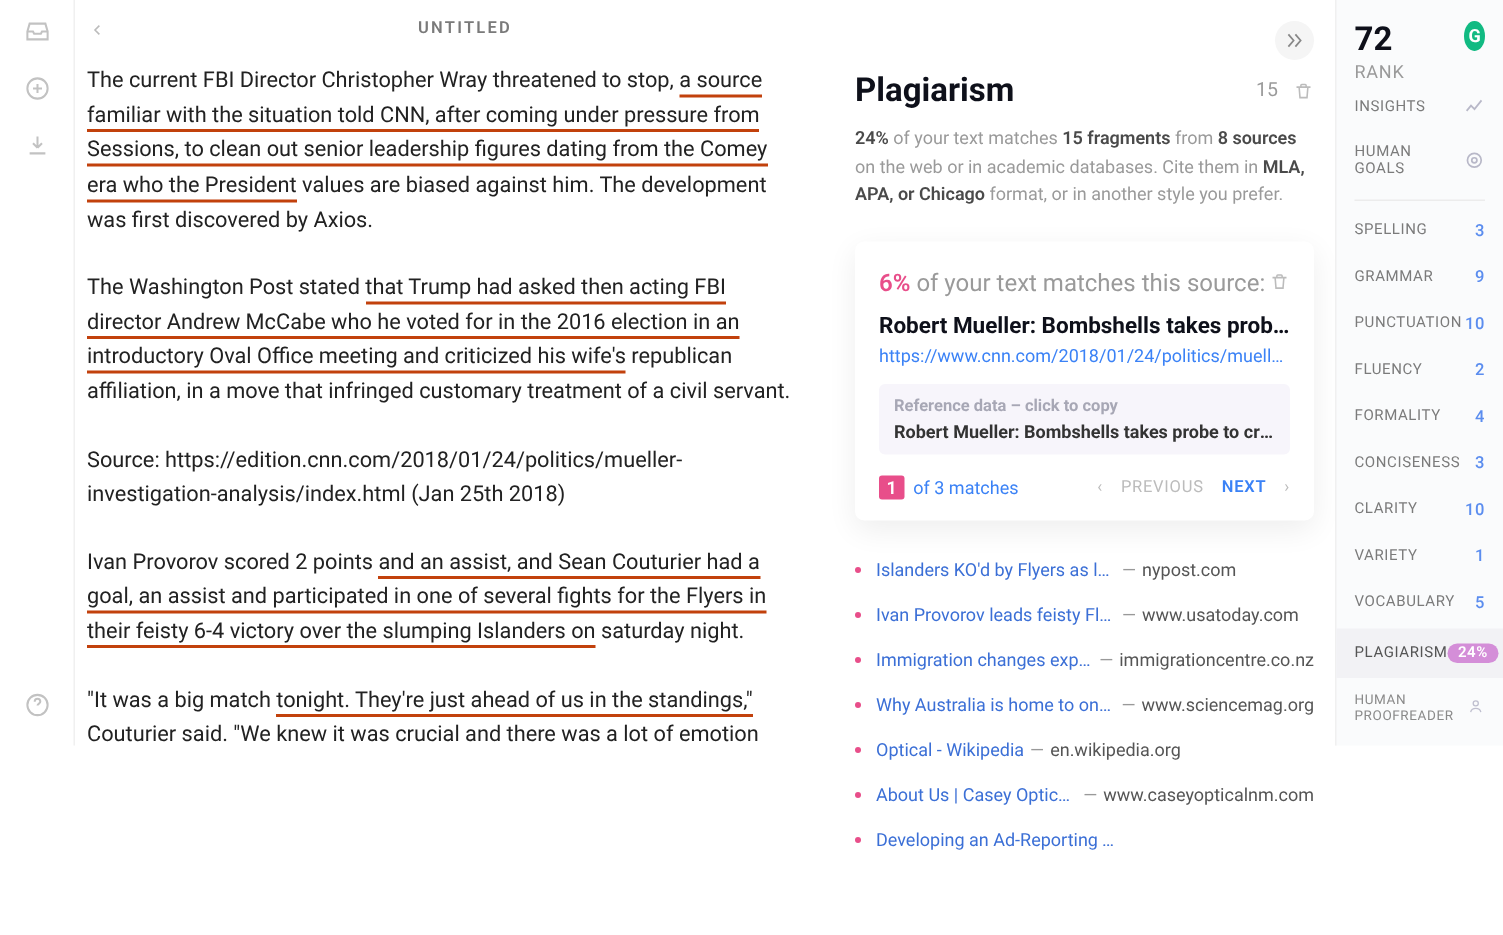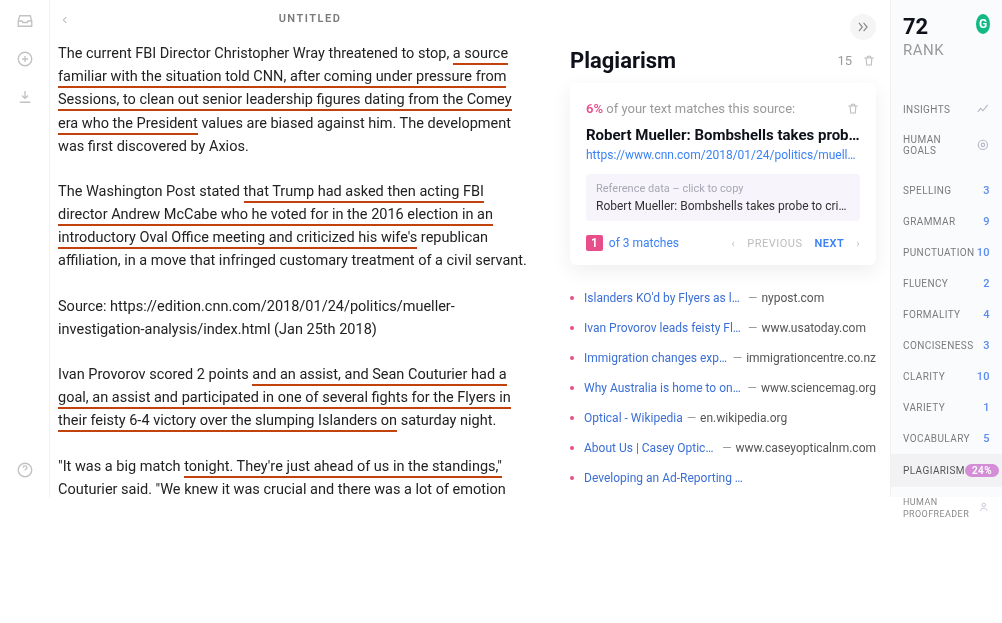--- a/index.html
+++ b/index.html
@@ -20,46 +20,46 @@
 
   .center-col { width:320px; flex:0 0 320px; padding:48px 14px 0 0; position:relative; }
   .center-col .expand { position:absolute; top:14px; right:14px; width:26px; height:26px; border-radius:13px; background:#f5f5f5; display:flex; align-items:center; justify-content:center; color:#888; cursor:pointer; }
   .plag-hdr { display:flex; justify-content:space-between; align-items:center; margin-bottom:10px; }
   .plag-hdr h2 { font-size:22px; font-weight:700; }
   .plag-hdr .hdr-right { display:flex; align-items:center; gap:10px; color:#9a9a9a; font-size:13px; }
   .plag-desc { font-size:12px; color:#9a9a9a; line-height:1.55; margin-bottom:22px; }
   .plag-desc b { color:#4a4a4a; font-weight:600; }
 
   .card { background:#fff; border-radius:6px; box-shadow:0 6px 20px rgba(0,0,0,0.07); padding:18px 16px 14px 16px; margin-bottom:18px; }
-  .card-top { display:flex; justify-content:space-between; align-items:center; font-size:13px; color:#9a9a9a; margin-bottom:10px; }
+  .card-top { display:flex; justify-content:space-between; align-items:center; font-size:16px; color:#9a9a9a; margin-bottom:10px; }
   .card-top .pct { color:#e84e8a; font-weight:600; }
   .card h3 { font-size:15px; font-weight:700; white-space:nowrap; overflow:hidden; text-overflow:ellipsis; margin-bottom:4px; }
   .card .srclink { font-size:12px; color:#3b82f6; white-space:nowrap; overflow:hidden; text-overflow:ellipsis; margin-bottom:12px; }
-  .refbox { background:#f7f5fb; border-radius:4px; padding:8px 10px; margin-bottom:14px; }
+  .refbox { background:#f7f5fb; border-radius:4px; padding:8px 10px; margin-bottom:14px;font-weight:bold; }
   .refbox .label { font-size:11px; color:#a7a7b5; margin-bottom:4px; }
   .refbox .snippet { font-size:12px; color:#333; white-space:nowrap; overflow:hidden; text-overflow:ellipsis; }
   .pager { display:flex; align-items:center; font-size:12px; }
   .pager .badge { background:#e84e8a; color:#fff; padding:1px 5px; border-radius:2px; margin-right:6px; font-weight:600; }
   .pager .of { color:#3b82f6; }
   .pager .nav { margin-left:auto; display:flex; align-items:center; gap:12px; color:#bcbcbc; letter-spacing:.5px; font-size:11px; }
   .pager .nav .next { color:#3b82f6; font-weight:600; }
   .pager .chev { color:#bcbcbc; }
 
   .matches { list-style:none; }
   .matches li { display:flex; align-items:center; font-size:12px; color:#666; padding:8px 0; white-space:nowrap; overflow:hidden; text-overflow:ellipsis; }
   .matches li::before { content:''; width:4px; height:4px; background:#e84e8a; border-radius:50%; margin-right:10px; flex:0 0 auto; }
   .matches .t { color:#3b6fd6; overflow:hidden; text-overflow:ellipsis; max-width:160px; display:inline-block; vertical-align:bottom; }
   .matches .dash { margin:0 4px; color:#999; }
   .matches .dom { color:#555; }
 
   .rail-right { width:112px; flex:0 0 112px; background:#fafbfc; border-left:1px solid #f0f0f0; display:flex; flex-direction:column; padding:14px 12px 10px 12px; position:relative; }
   .score-row { display:flex; justify-content:space-between; align-items:flex-start;gap:48px; }
   .score { font-size:22px; font-weight:700; }
   .gbadge { width:20px; height:20px; border-radius:50%; background:#11ba82; color:#fff; display:flex; align-items:center; justify-content:center; font-size:12px; font-weight:700; }
-  .rank { font-size:15px; color:#9a9a9a; letter-spacing:.5px; margin-top:2px; margin-bottom:34px; }
+  .rank { font-size:12px; color:#9a9a9a; letter-spacing:.5px; margin-top:2px; margin-bottom:0; }
   .r-row { display:flex; justify-content:space-between; align-items:center; font-size:10px; letter-spacing:.4px; color:#7b7b7b; padding:9px 0; cursor:pointer; }
   .r-row .cnt { color:#5b8def; font-size:11px; font-weight:500; }
   .r-row .mini-icon { width:14px; height:14px; color:#b8b8c8; }
   .divider { height:1px; background:#ececec; margin:6px 0 4px 0; }
   .bottom-block { margin-top:auto; }
   .plag-row { background:#f2f2f5; margin:0 -12px; padding:10px 12px; display:flex; justify-content:space-between; align-items:center; font-size:10px; letter-spacing:.4px; color:#555; }
   .plag-pill { background:#d48ed8; color:#fff; border-radius:10px; padding:1px 7px; font-size:10px; font-weight:600; }
   .human-row { display:flex; justify-content:space-between; align-items:center; font-size:9px; letter-spacing:.4px; color:#8a8a8a; padding:10px 0 2px 0; line-height:1.3; }
   .human-row .mini-icon { width:16px;height:16px;color:#bfbfcf; }
 
@@ -125,20 +125,23 @@
       <h2>Plagiarism</h2>
       <div class="hdr-right">
         <span>15</span>
         <span class="trash">
           <svg viewBox="0 0 24 24" fill="none" stroke="currentColor" stroke-width="1.8">
               <path d="M4 7h16M9 7V5a1 1 0 011-1h4a1 1 0 011 1v2m-8 0l1 12h8l1-12"></path>
             </svg>
         </span>
       </div>
     </div>
+    <div class="plag-desc">
+      <b>24%</b><span> of your text matches </span><b>15 fragments</b><span> from </span><b>8 sources</b><span> on the web or in academic databases. Cite them in </span><b>MLA, APA, or Chicago</b><span> format, or in another style you prefer.</span>
+    </div>
 
     <div class="card">
       <div class="card-top">
         <div><span class="pct">6%</span><span> of your text matches this source:</span></div>
         <span class="trash">
           <svg viewBox="0 0 24 24" fill="none" stroke="currentColor" stroke-width="1.8">
               <path d="M4 7h16M9 7V5a1 1 0 011-1h4a1 1 0 011 1v2m-8 0l1 12h8l1-12"></path>
             </svg>
         </span>
       </div>

